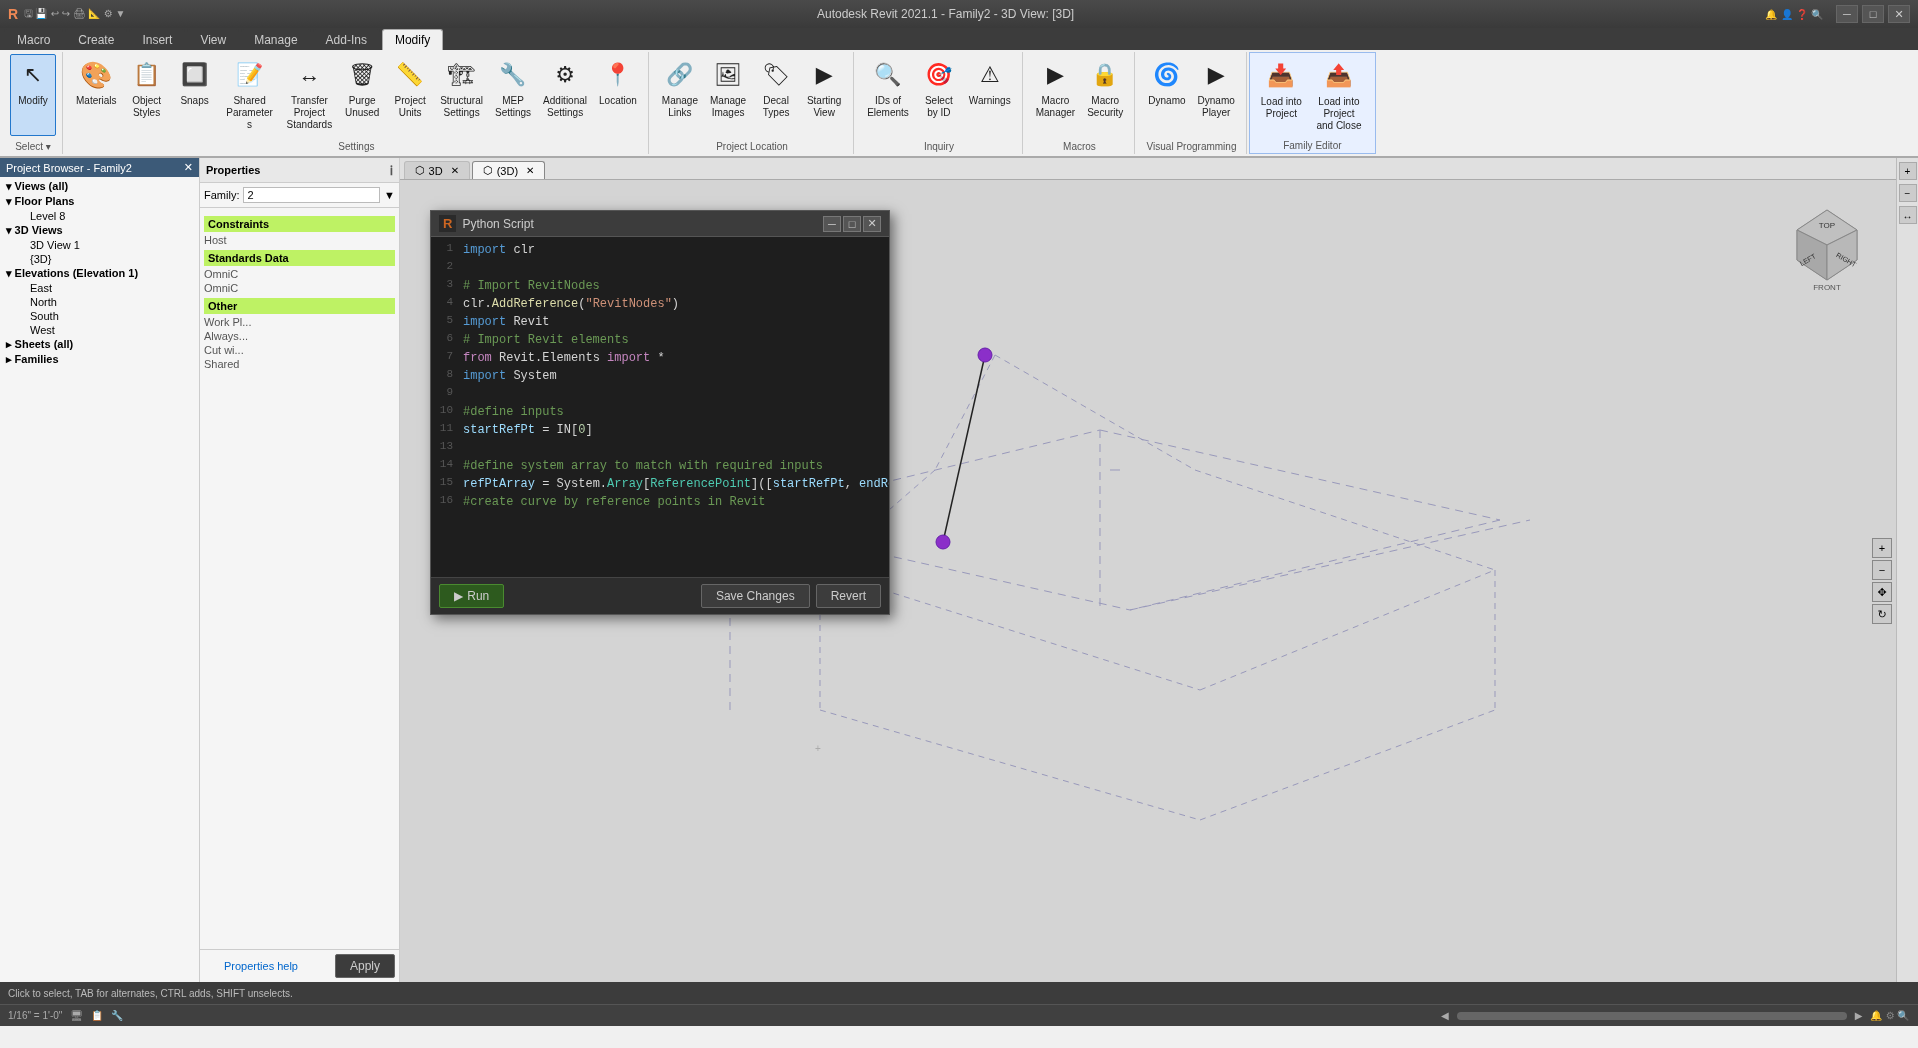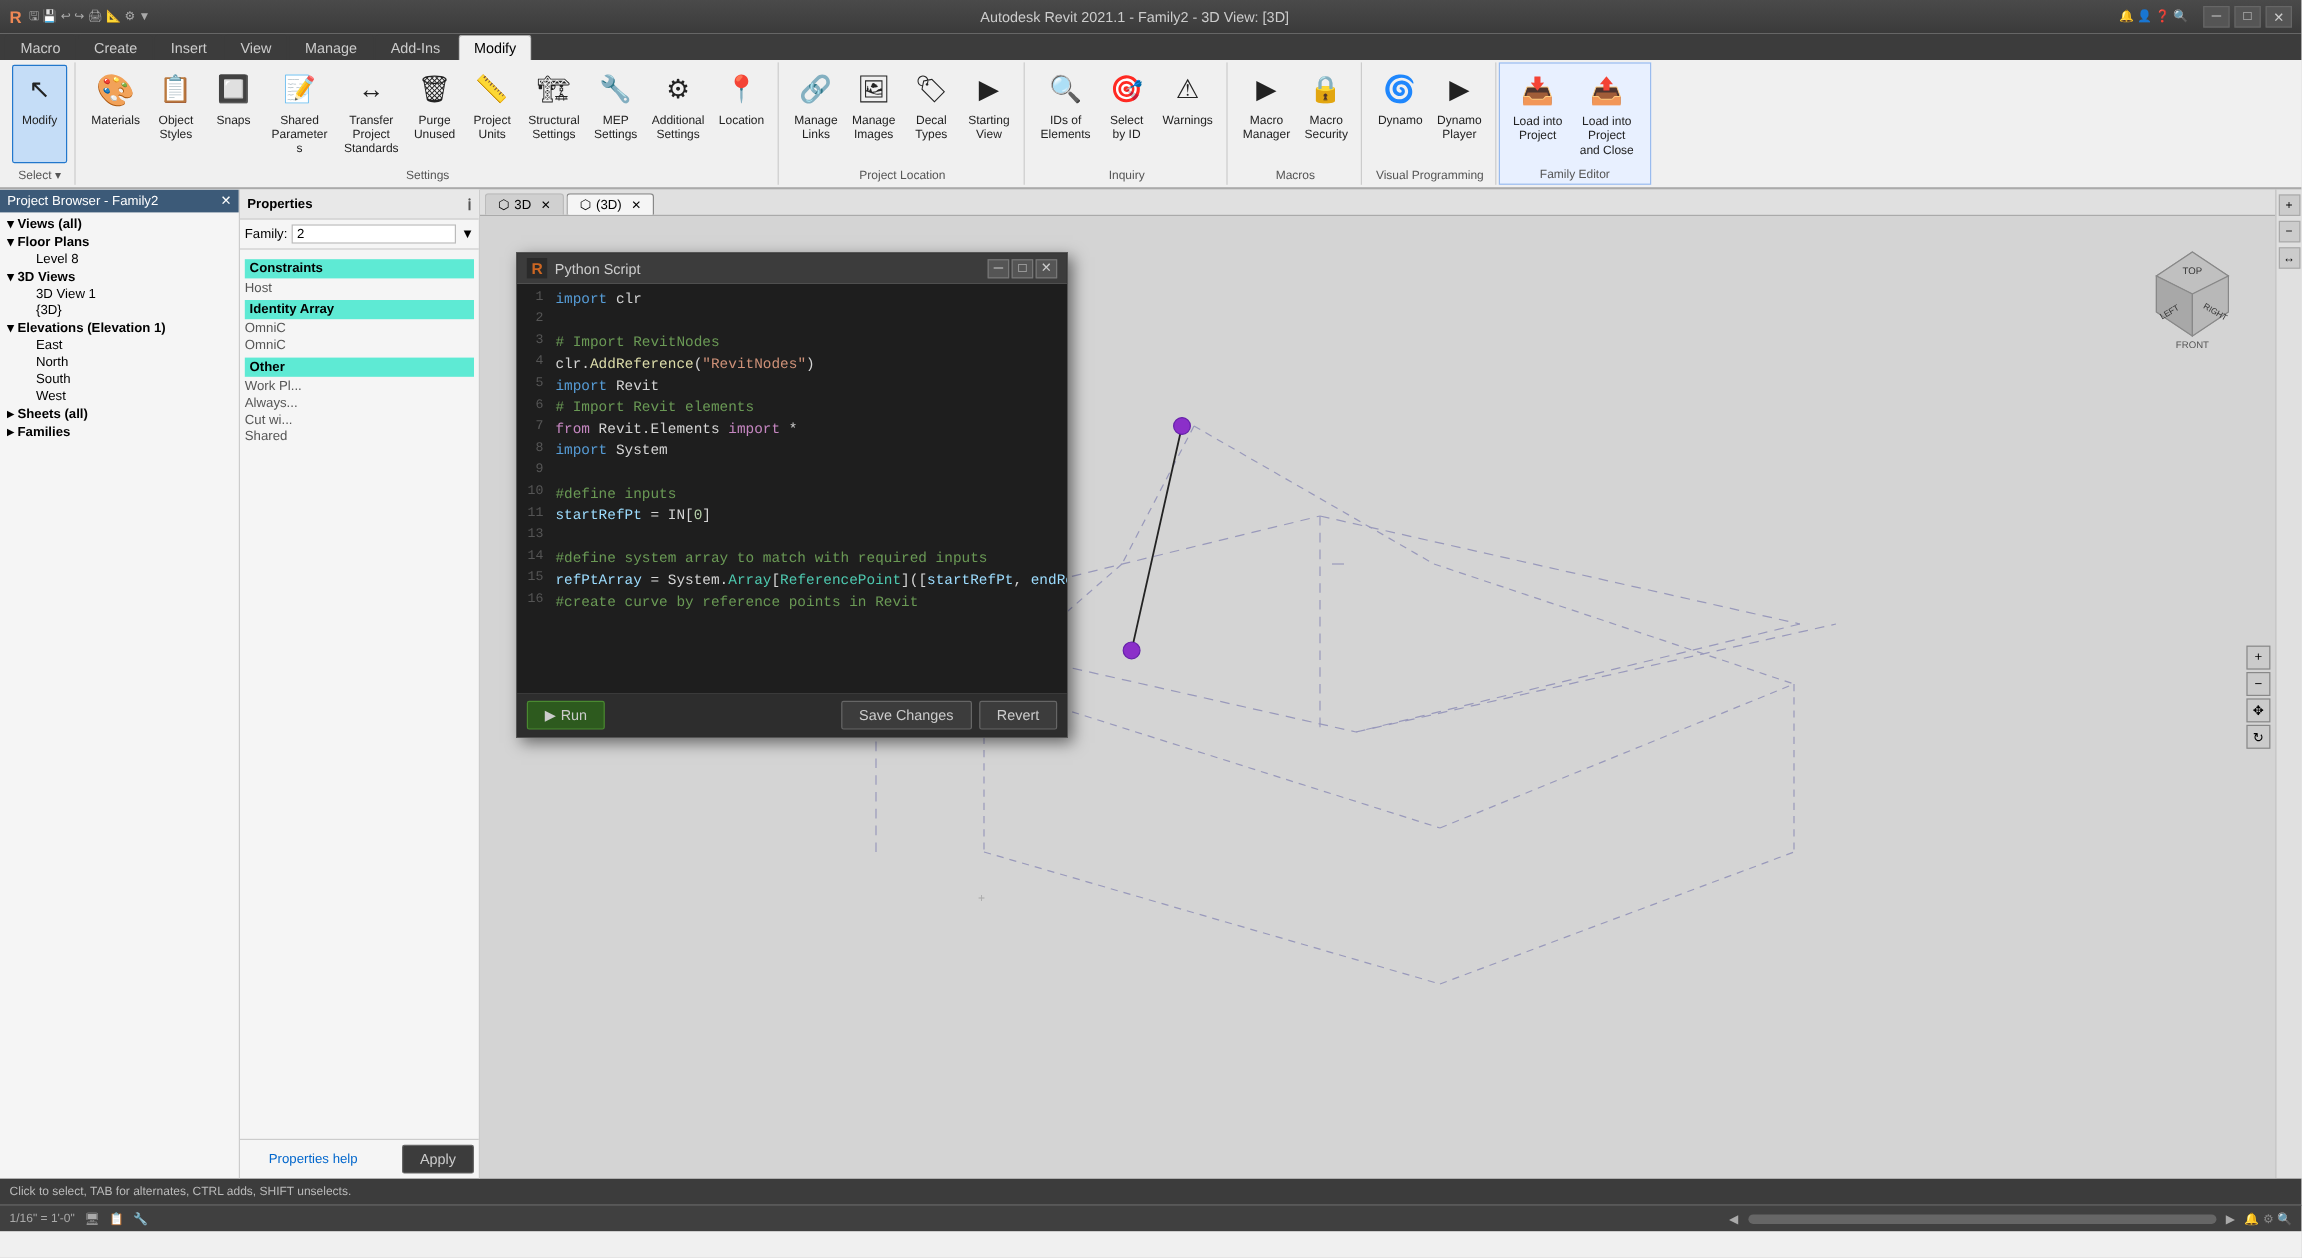--- a/index.html
+++ b/index.html
@@ -177,21 +177,21 @@
     #prop-content {
       flex: 1;
       overflow-y: auto;
       padding: 4px;
       font-size: 11px;
     }
     .prop-row { display: flex; margin-bottom: 2px; }
     .prop-label { width: 90px; color: #555; }
     .prop-value { flex: 1; color: #000; }
     .prop-section {
-      background: #5eead4;
+      background: #bef264;
       padding: 2px 4px;
       font-weight: bold;
       margin: 4px 0 2px;
       font-size: 11px;
     }
     #prop-footer {
       padding: 4px;
       border-top: 1px solid #ccc;
       display: flex;
       justify-content: space-between;
@@ -665,21 +665,21 @@
       <span>Family:</span>
       <span style="flex:1;background:#fff;border:1px solid #bbb;padding:1px 3px;">2</span>
       <span style="cursor:pointer;">▼</span>
     </div>
     <div id="prop-content">
       <div class="prop-section">Constraints</div>
       <div class="prop-row">
         <span class="prop-label">Host</span>
         <span class="prop-value"></span>
       </div>
-      <div class="prop-section">Identity Array</div>
+      <div class="prop-section">Standards Data</div>
       <div class="prop-row">
         <span class="prop-label">OmniC</span>
         <span class="prop-value"></span>
       </div>
       <div class="prop-row">
         <span class="prop-label">OmniC</span>
         <span class="prop-value"></span>
       </div>
       <div class="prop-section">Other</div>
       <div class="prop-row">

